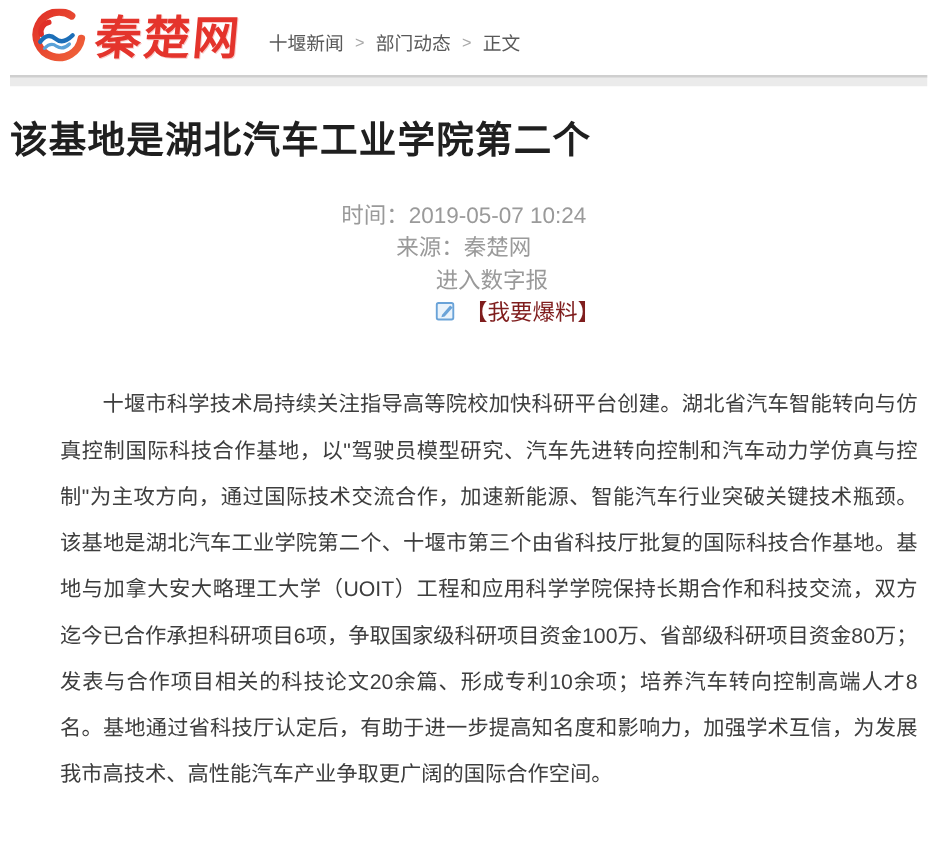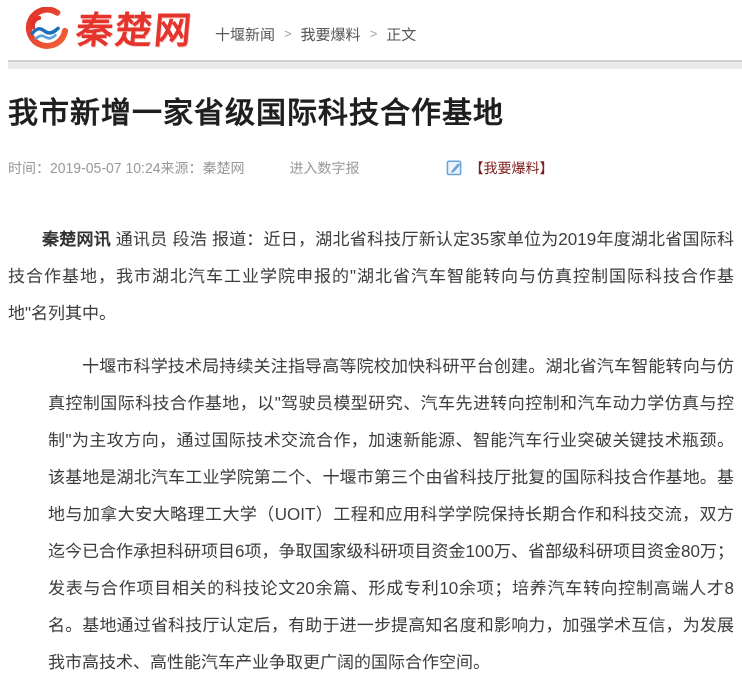--- a/index.html
+++ b/index.html
@@ -68,23 +68,25 @@
     font-size: 30px;
     line-height: 40px;
     font-weight: 700;
     color: #1f1f1f;
     letter-spacing: 1px;
     font-family: "Liberation Sans", "DejaVu Sans", sans-serif;
   }
   .article-meta {
     margin-top: 24px;
     display: flex;
-    font-size: 14px;
+    align-items: center;
+    font-size: 18px;
     color: #9a9a9a;
     white-space: nowrap;
+    flex-direction: column;
   }
   .meta-source { }
   .meta-digital {
     margin-left: 45px;
     color: #9a9a9a;
     text-decoration: none;
     cursor: pointer;
   }
   .meta-report {
     margin-left: 86px;
@@ -129,31 +131,31 @@
         <path d="M14 30 q 7 -9 14 -3 q 7 6 16 -3" fill="none" stroke="#1d6fb8" stroke-width="4" stroke-linecap="round"></path>
         <path d="M18 36 q 6 -6 11 -2 q 6 4 12 -2" fill="none" stroke="#5aa2d8" stroke-width="3" stroke-linecap="round"></path>
       </svg>
     </span>
     <span class="logo-text">秦楚网</span>
   </a>
 
   <nav class="breadcrumb">
     <a class="crumb link">十堰新闻</a>
     <span class="sep">&gt;</span>
-    <a class="crumb link">我要爆料</a>
+    <a class="crumb link">部门动态</a>
     <span class="sep">&gt;</span>
     <span class="crumb">正文</span>
   </nav>
 </div>
 
 <div class="top-strip"></div>
 
 <div class="article">
 
-  <h1 class="article-title">我市新增一家省级国际科技合作基地</h1>
+  <h1 class="article-title">该基地是湖北汽车工业学院第二个</h1>
 
   <div class="article-meta">
     <span>
       <span>时间：</span><span>2019-05-07 10:24</span>
     </span>
     <span class="meta-source">
       <span>来源：</span><span>秦楚网</span>
     </span>
     <a class="meta-digital">进入数字报</a>
     <a class="meta-report">
@@ -161,18 +163,17 @@
         <svg class="edit-icon" viewBox="0 0 18 18" aria-hidden="true">
           <rect x="1.5" y="2.5" width="14" height="14" rx="1.5" fill="#eaf3fb" stroke="#6aa3d8" stroke-width="1.6"></rect>
           <path d="M6 12.5 L12.8 4.6 L15 6.4 L8.2 14 L5.4 14.6 Z" fill="#6aa3d8"></path>
         </svg>
       </span>
       <span class="meta-report-label">【我要爆料】</span>
     </a>
   </div>
 
   <div class="article-body">
-    <p><span class="lead-bold">秦楚网讯</span><span>  通讯员 段浩 报道：近日，湖北省科技厅新认定35家单位为2019年度湖北省国际科技合作基地，我市湖北汽车工业学院申报的"湖北省汽车智能转向与仿真控制国际科技合作基地"名列其中。</span></p>
     <p><span>十堰市科学技术局持续关注指导高等院校加快科研平台创建。湖北省汽车智能转向与仿真控制国际科技合作基地，以"驾驶员模型研究、汽车先进转向控制和汽车动力学仿真与控制"为主攻方向，通过国际技术交流合作，加速新能源、智能汽车行业突破关键技术瓶颈。该基地是湖北汽车工业学院第二个、十堰市第三个由省科技厅批复的国际科技合作基地。基地与加拿大安大略理工大学（UOIT）工程和应用科学学院保持长期合作和科技交流，双方迄今已合作承担科研项目6项，争取国家级科研项目资金100万、省部级科研项目资金80万；发表与合作项目相关的科技论文20余篇、形成专利10余项；培养汽车转向控制高端人才8名。基地通过省科技厅认定后，有助于进一步提高知名度和影响力，加强学术互信，为发展我市高技术、高性能汽车产业争取更广阔的国际合作空间。</span></p>
 
   </div>
 
 </div>
 
 </body></html>

